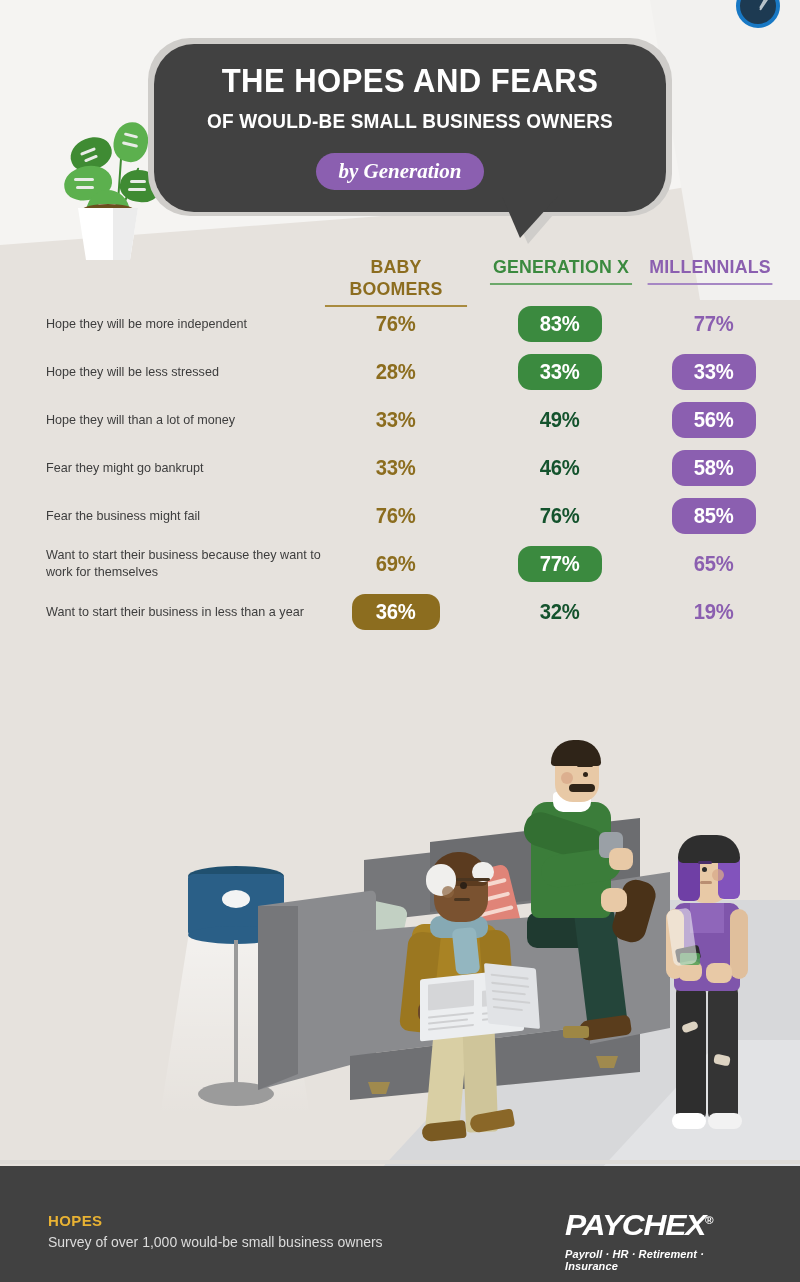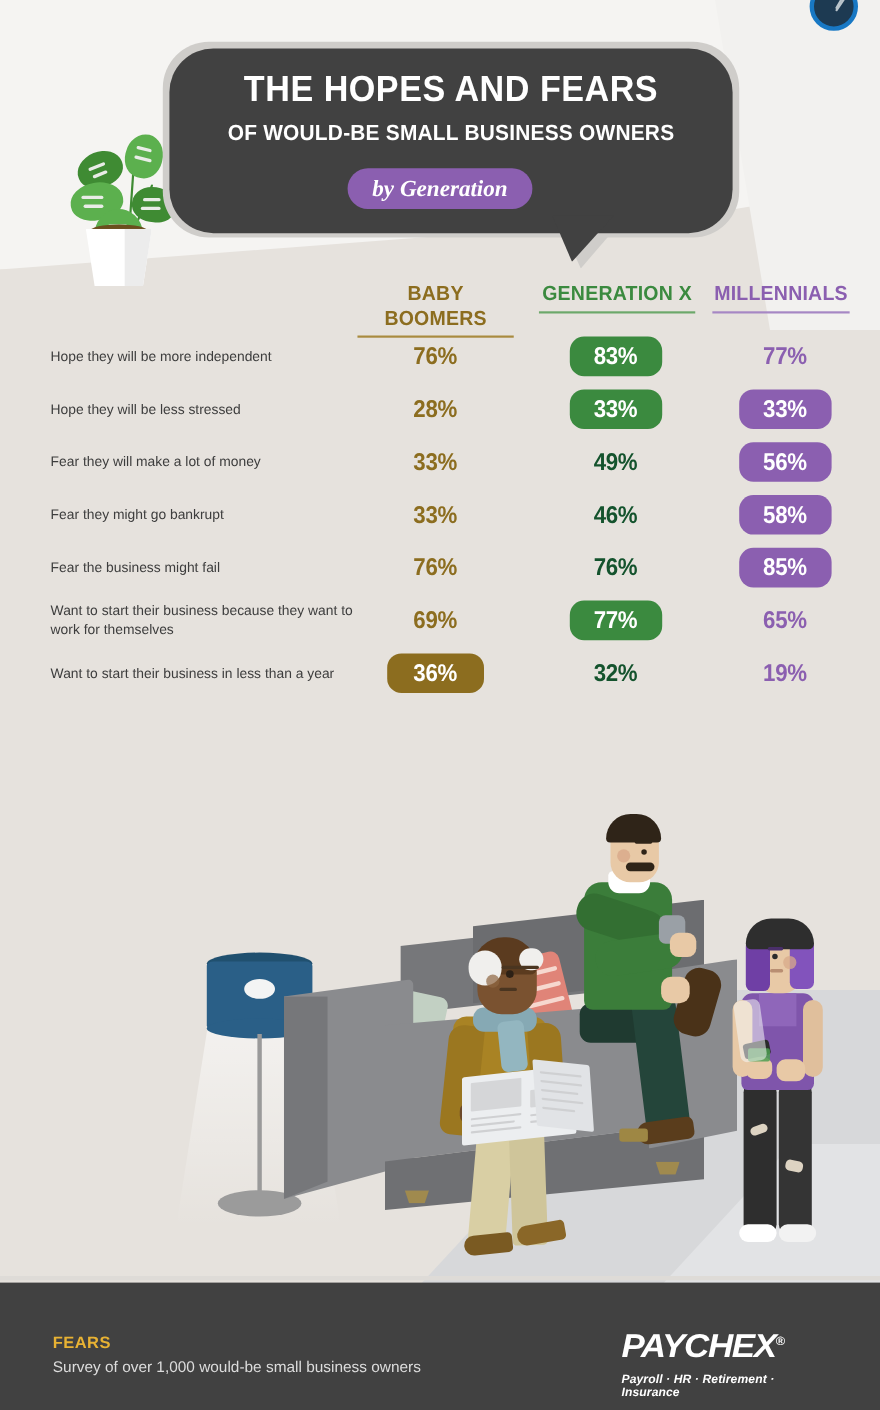--- a/index.html
+++ b/index.html
@@ -382,21 +382,21 @@
         </div>
       <div class="cell c-gx hl gx-hl">
           <span class="val">33%</span>
         </div>
       <div class="cell c-mi hl mi-hl">
           <span class="val">33%</span>
         </div>
     </div>
 
     <div class="row">
-      <div class="row-label">Fear they will make a lot of money</div>
+      <div class="row-label">Hope they will than a lot of money</div>
       <div class="cell c-bb bb-txt">
           <span class="val">33%</span>
         </div>
       <div class="cell c-gx gx-txt">
           <span class="val">49%</span>
         </div>
       <div class="cell c-mi hl mi-hl">
           <span class="val">56%</span>
         </div>
     </div>
@@ -579,21 +579,21 @@
       <div class="fig" style="left:18px; top:10px; width:62px; height:28px; background:#2e2e2e; border-radius:28px 28px 6px 6px;"></div>
       <div class="fig" style="left:42px; top:42px; width:5px; height:5px; background:#2b2b2b; border-radius:50%;"></div>
       <div class="fig" style="left:38px; top:36px; width:14px; height:3px; background:#4a2f6a; border-radius:2px;"></div>
       <div class="fig" style="left:40px; top:56px; width:12px; height:3px; background:#b98e72; border-radius:2px;"></div>
       <div class="fig" style="left:52px; top:44px; width:12px; height:12px; background:#d8a98a; border-radius:50%; opacity:.75;"></div>
     </div>
 
   </div>
 
   <div class="footer">
-    <div class="footer-source-title">FEARS</div>
+    <div class="footer-source-title">HOPES</div>
     <div class="footer-source-text">Survey of over 1,000 would-be small business owners</div>
     <div class="logo-wrap">
       <div class="logo-mark"><span>PAYCHEX</span><sup>®</sup></div>
       <div class="logo-tag">Payroll · HR · Retirement · Insurance</div>
     </div>
   </div>
 
 </div>
 
 </body></html>

